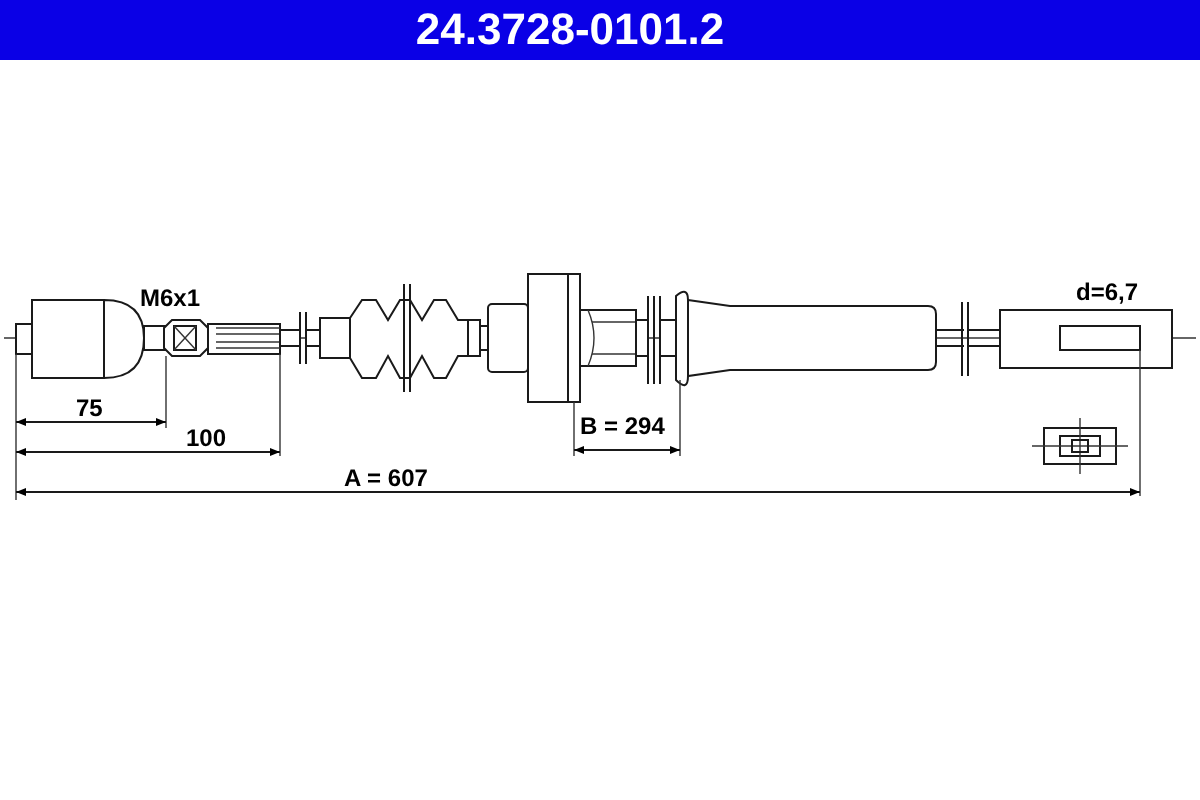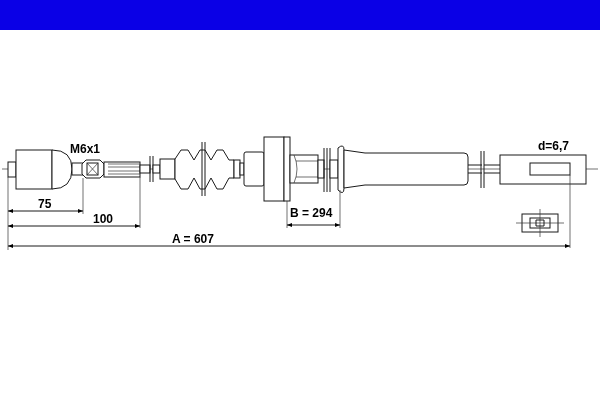--- a/index.html
+++ b/index.html
@@ -14,20 +14,21 @@
     .drawing { position: absolute; left: 0; top: 0; width: 600px; height: 400px; }
     .lbl { font-family: "Liberation Sans", sans-serif; font-weight: bold; font-size: 12px; fill: #000; }
     .ln { stroke: #1a1a1a; stroke-width: 1; fill: none; }
     .lnf { stroke: #1a1a1a; stroke-width: 1; fill: #ffffff; }
     .thin { stroke: #333; stroke-width: 0.7; fill: none; }
   </style>
 </head>
 <body>
 
 <div class="header">
+  <span class="part-number">24.3728-0101.2</span>
 </div>
 
 <svg class="drawing" width="600" height="400" viewBox="0 0 600 400" xmlns="http://www.w3.org/2000/svg">
 
   <line class="thin" x1="2" y1="169" x2="598" y2="169"></line>
 
   <g>
     <rect class="lnf" x="8" y="162" width="8" height="15"></rect>
     <rect class="lnf" x="16" y="150" width="36" height="39"></rect>
     <path class="lnf" d="M52,150 Q72,150 72,169 Q72,189 52,189 Z"></path>

